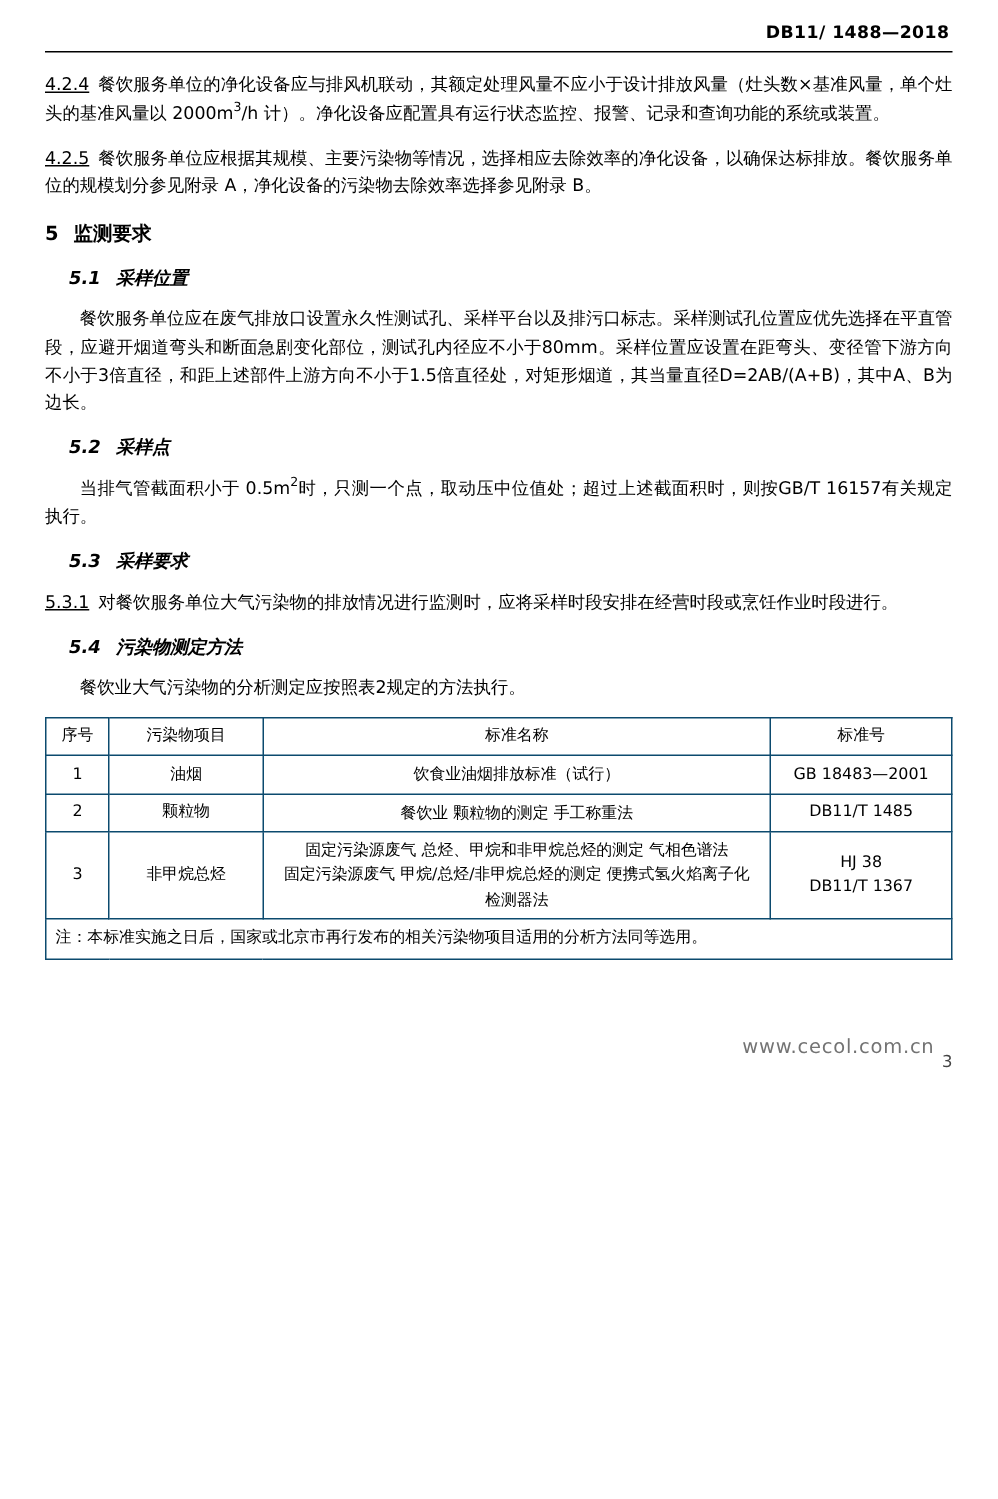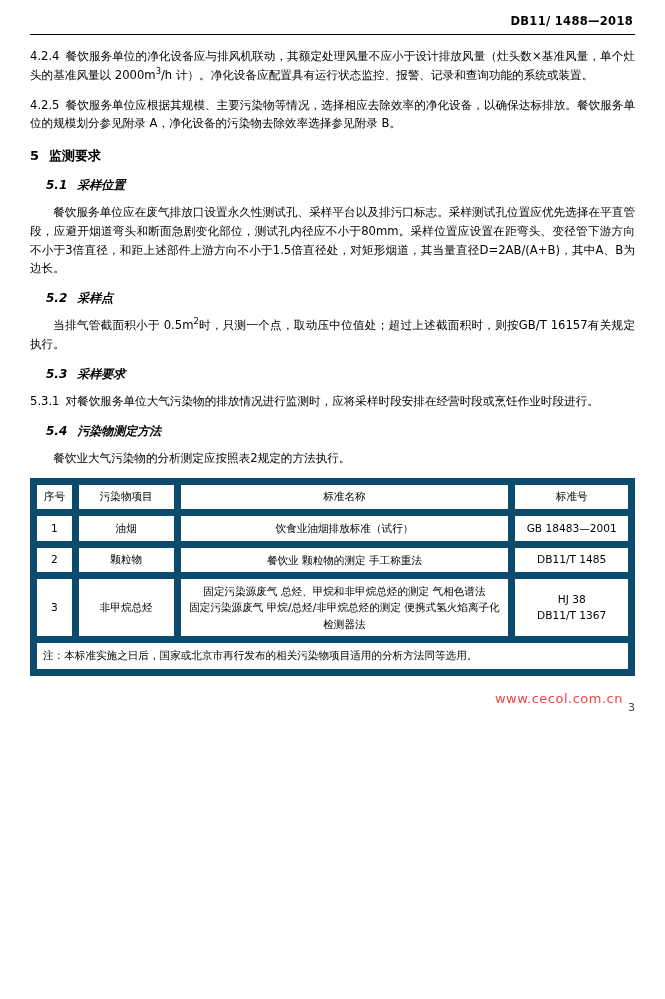--- a/index.html
+++ b/index.html
@@ -37,20 +37,21 @@
   }
   p.para {
     font-size: 11.6px;
     line-height: 1.62;
     margin: 0 0 11px 0;
     text-align: justify;
     text-justify: inter-ideograph;
   }
   p.para .num {
     margin-right: 6px;
+    text-decoration: underline;
   }
   p.indent {
     text-indent: 2em;
   }
   h2.sec {
     font-size: 13px;
     font-weight: bold;
     margin: 14px 0 10px 0;
   }
   h2.sec .snum {
@@ -77,21 +78,21 @@
     margin: 16px 0 9px 0;
     letter-spacing: 0.5px;
   }
   table.dt {
     width: 100%;
     border-collapse: collapse;
     font-size: 10.6px;
     table-layout: fixed;
   }
   table.dt th, table.dt td {
-    border: 7px solid #0c4a6e;
+    border: 1px solid #0c4a6e;
     text-align: center;
     vertical-align: middle;
     padding: 4px 3px;
     line-height: 1.5;
   }
   table.dt th {
     font-weight: normal;
   }
   table.dt td.name-cell {
     line-height: 1.55;
@@ -103,21 +104,21 @@
   }
   .col-seq { width: 7%; }
   .col-item { width: 17%; }
   .col-std { width: 56%; }
   .col-no { width: 20%; }
   .watermark {
     position: absolute;
     right: 42px;
     bottom: 18px;
     font-size: 13px;
-    color: #ef4444;
+    color: #737373;
     font-family: "DejaVu Sans", "Liberation Sans", sans-serif;
     letter-spacing: 0.5px;
   }
   .pagenum {
     position: absolute;
     right: 30px;
     bottom: 10px;
     font-size: 11px;
     color: #444;
   }

